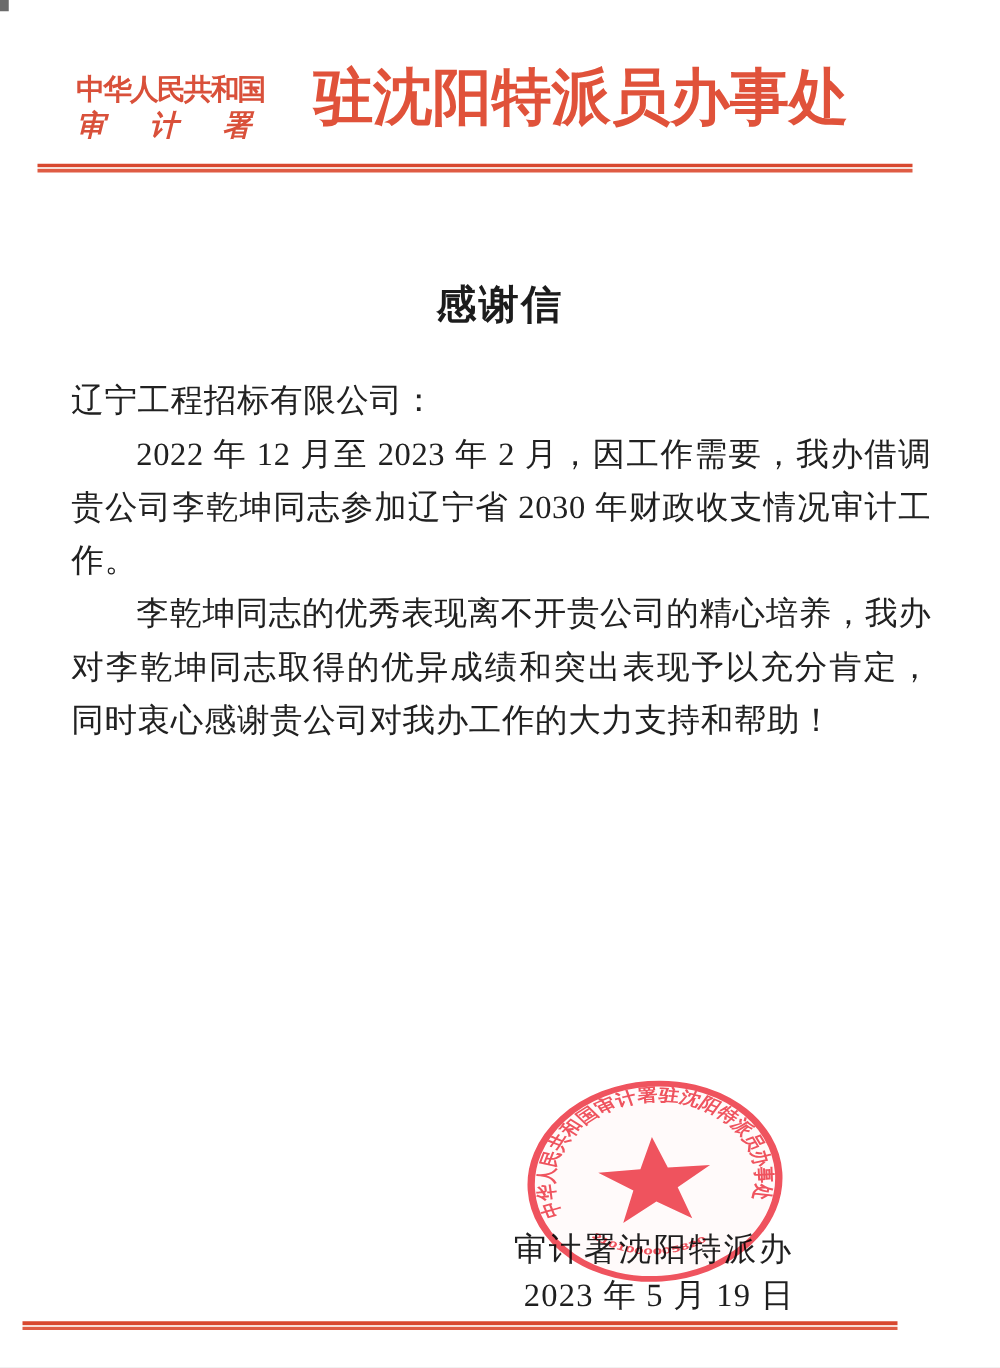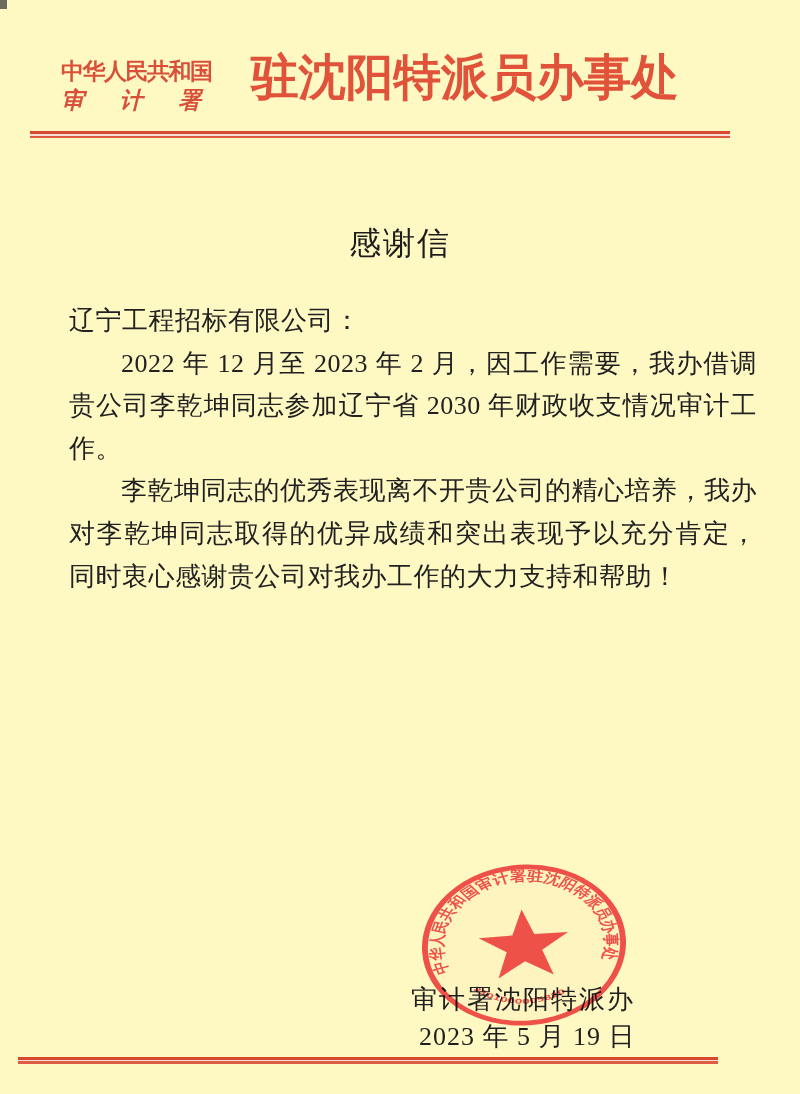--- a/index.html
+++ b/index.html
@@ -1,20 +1,20 @@
 <!DOCTYPE html>
 <html><head>
 <meta charset="utf-8">
 <style>
   html,body{margin:0;padding:0;background:#e8e8e8;}
   .page{
     position:relative;
     width:800px;height:1094px;
     margin:0 auto;
-    background:#fef9c3;
+    background:#ffffff;
     overflow:hidden;
     font-family:"Liberation Serif","DejaVu Serif",serif;
   }
   
   .scan-mark{position:absolute;left:0;top:0;width:7px;height:9px;background:#3a3a3a;opacity:.75;}
 
   
   .masthead{position:absolute;left:0;top:0;width:100%;}
   .org-small{
     position:absolute;left:61px;top:57px;width:140px;
@@ -39,26 +39,26 @@
       #f7ddd6 3px,#f7ddd6 4.5px,
       #df5c44 4.5px,#df5c44 7px);
   }
   .rule-top{left:30px;top:131px;width:700px;}
   .rule-bottom{left:18px;top:1057px;width:700px;}
 
   
   .letter-title{
     position:absolute;left:0;top:222px;width:100%;
     text-align:center;
-    font-size:32px;font-weight:400;color:#1c1c1c;letter-spacing:2px;
+    font-size:32px;font-weight:700;color:#1c1c1c;letter-spacing:2px;
   }
   .body-text{
     position:absolute;left:57px;top:300px;width:688px;
     font-size:26px;line-height:42.6px;color:#212121;
-    text-align:justify;letter-spacing:.5px;margin-left:12px;
+    text-align:justify;letter-spacing:.5px;
   }
   .body-text p{margin:0;}
   .body-text p.indent{text-indent:2em;}
 
   
   .signature{
     position:absolute;left:411px;top:982px;
     font-size:26px;color:#1f1f1f;letter-spacing:2px;white-space:nowrap;
   }
   .sign-date{

